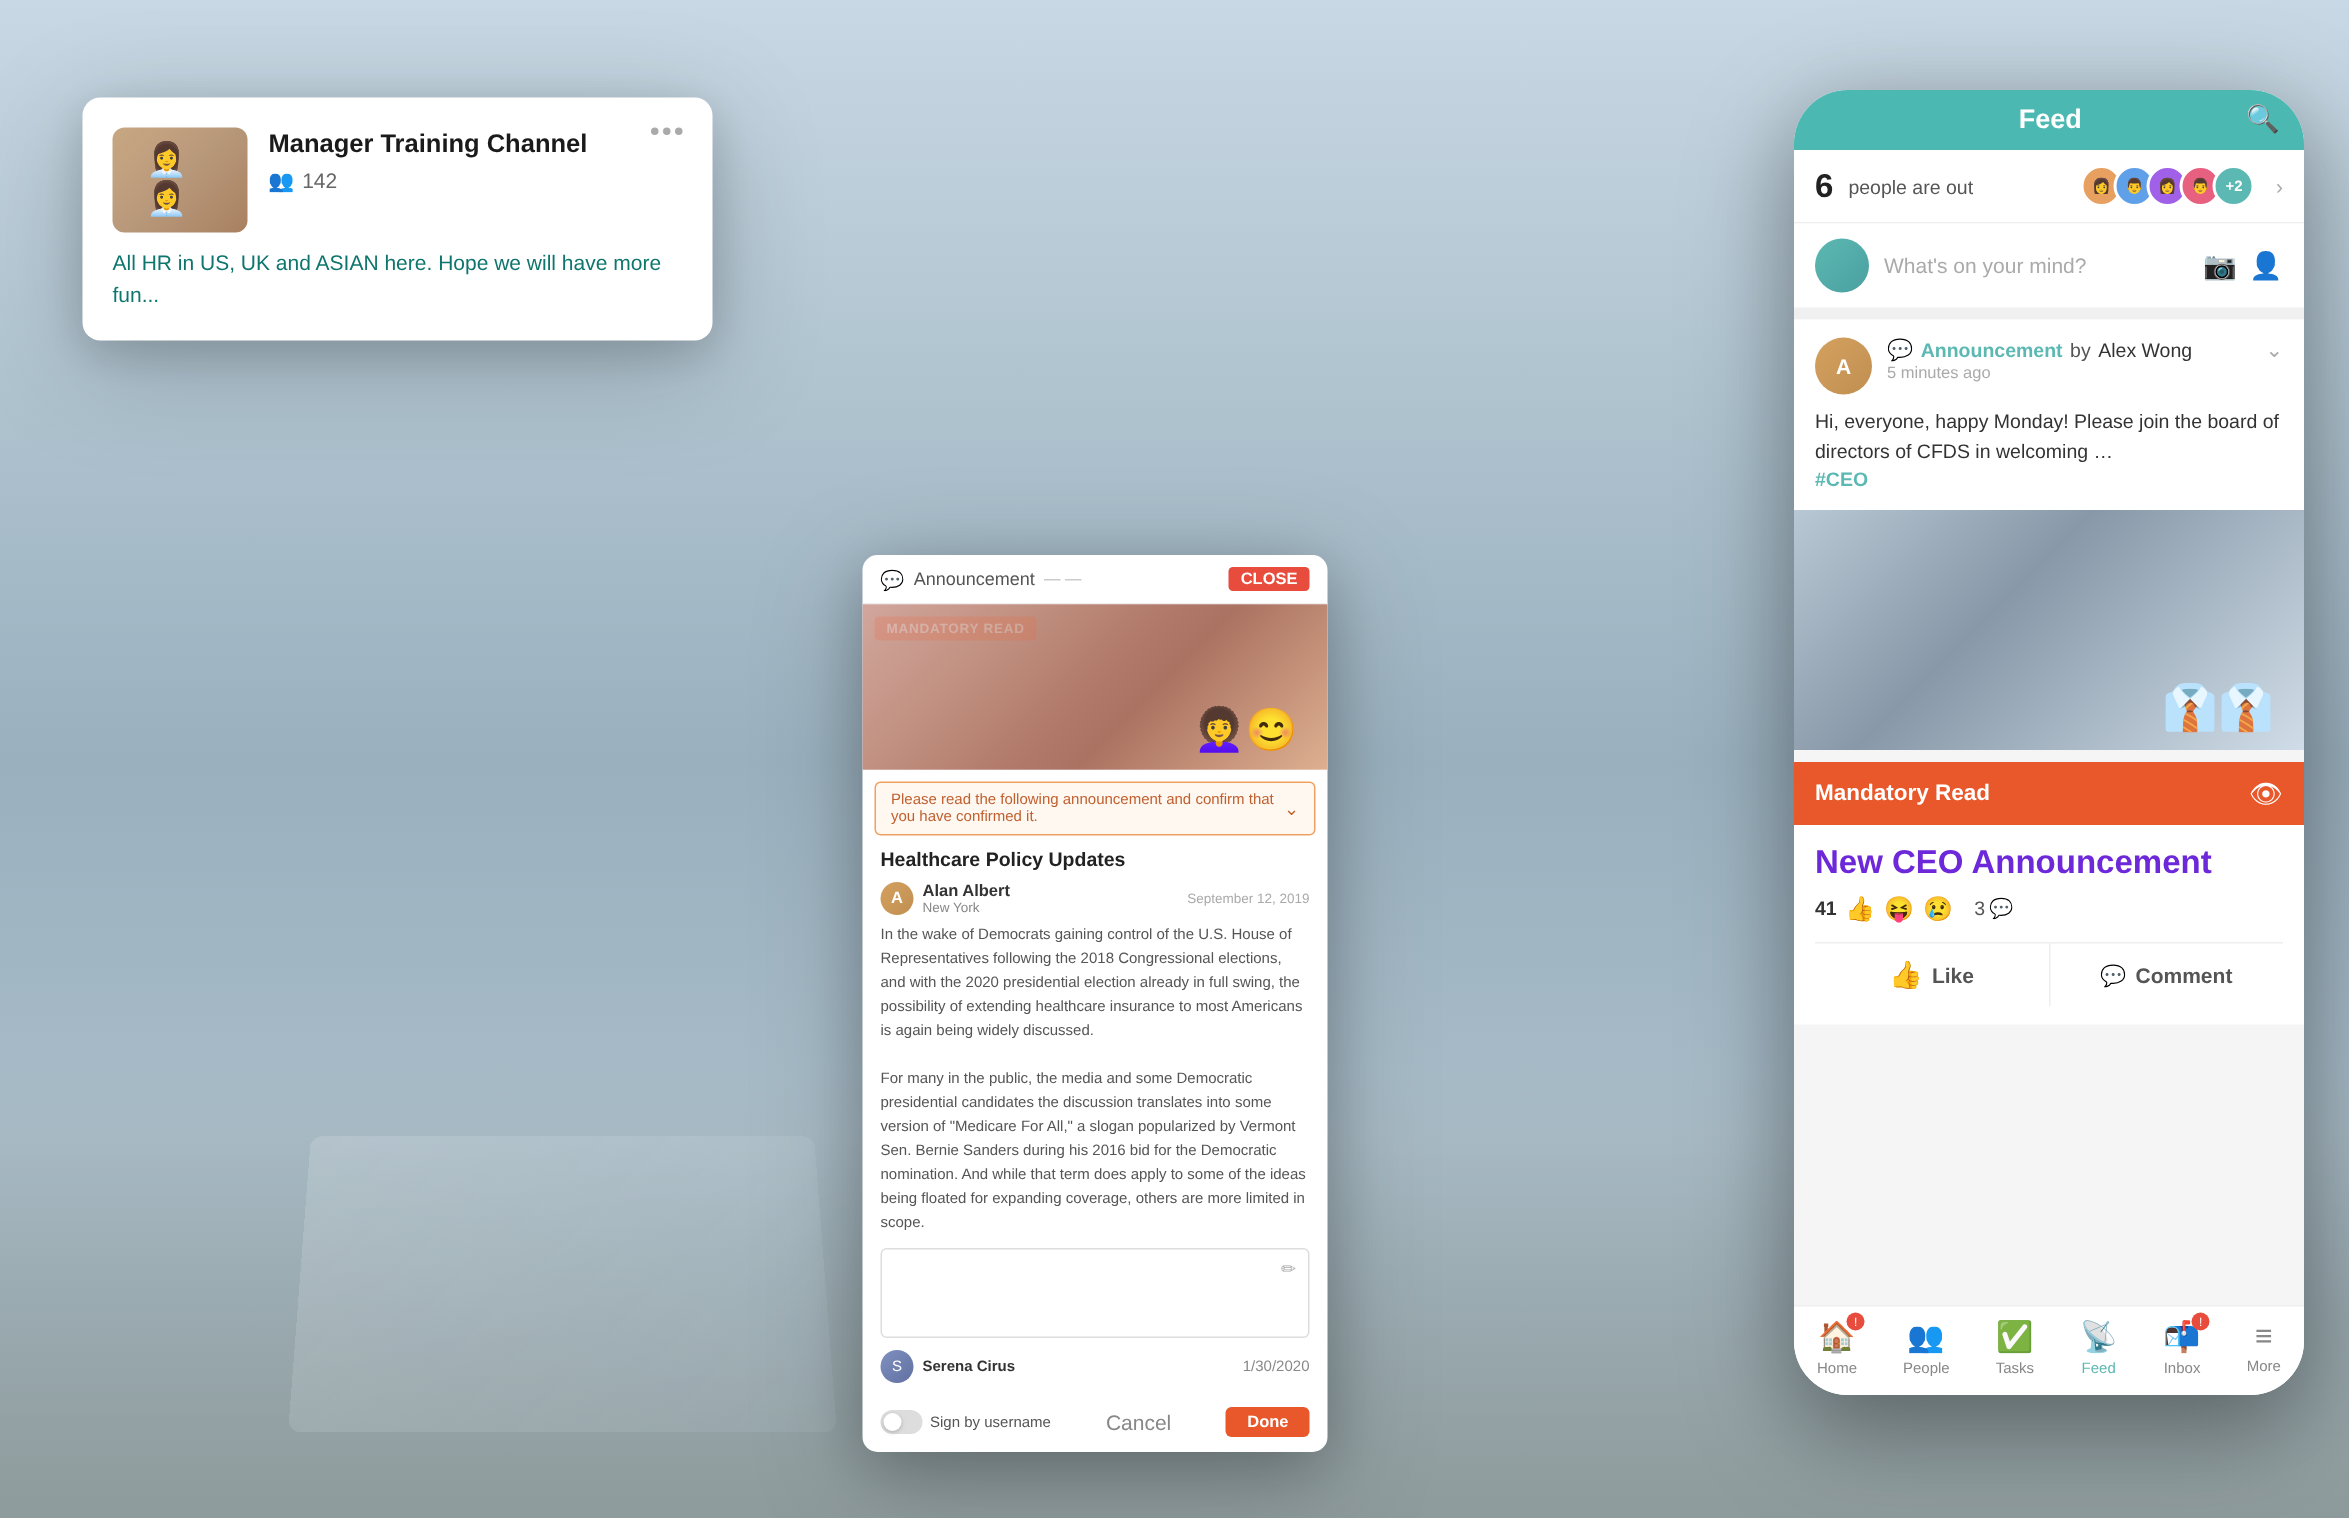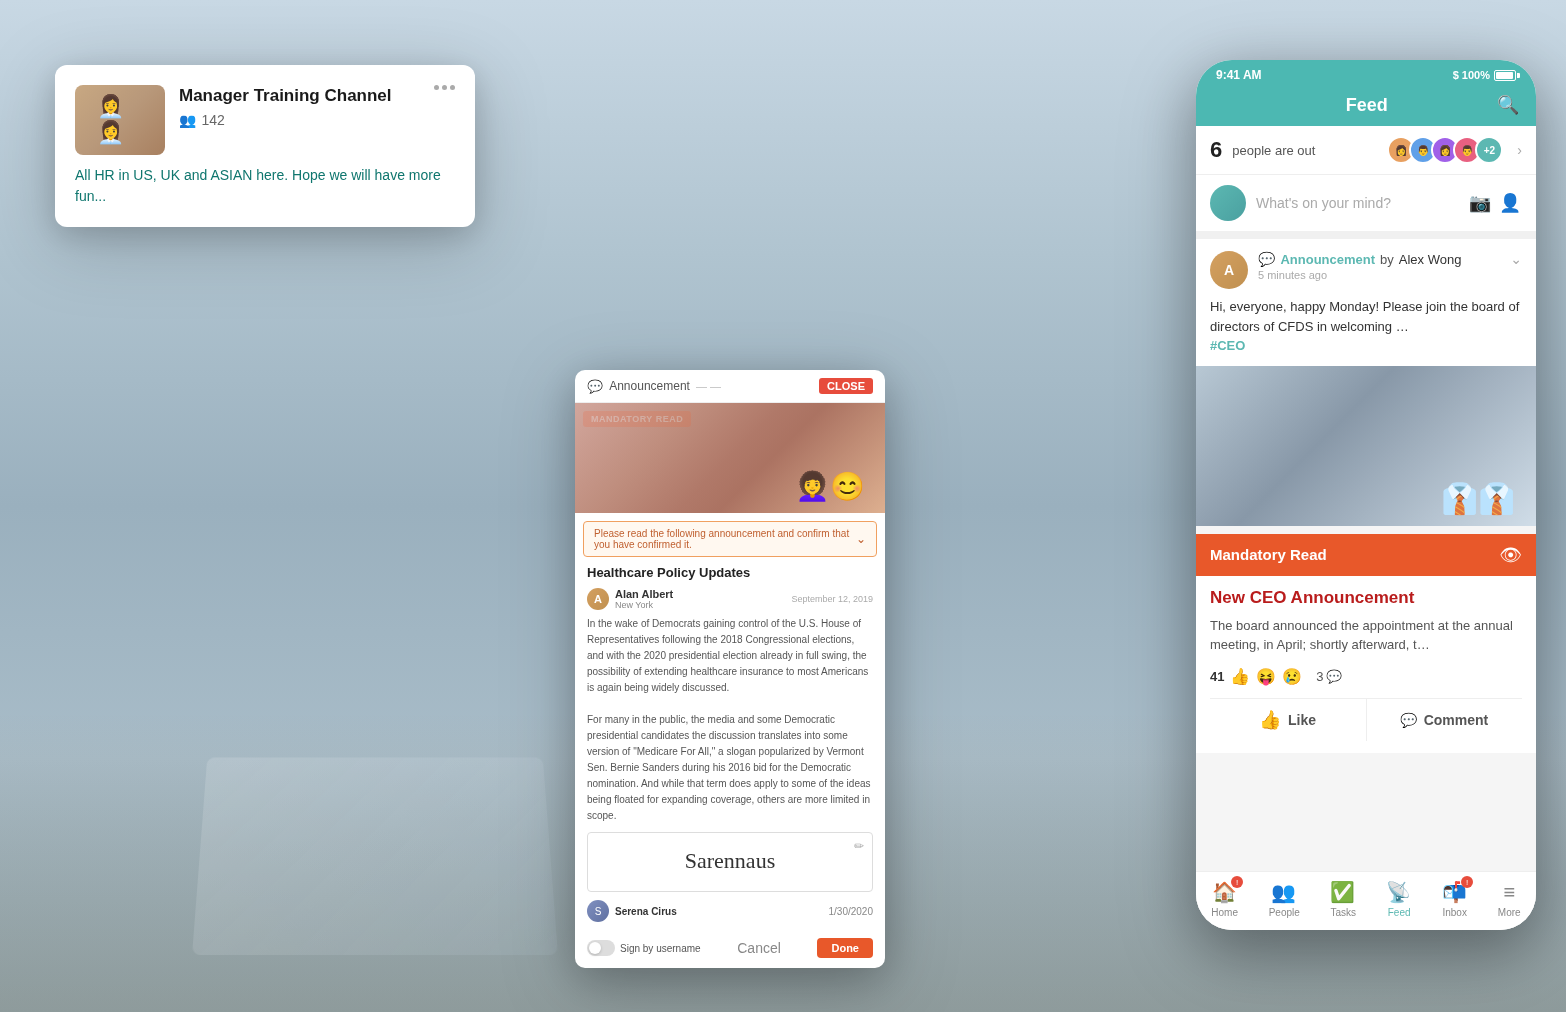--- a/index.html
+++ b/index.html
@@ -595,23 +595,23 @@
       font-size: 15px;
       font-weight: 700;
     }
     .mandatory-eye {
       font-size: 18px;
     }
     .mandatory-body {
       padding: 12px 14px;
     }
     .mandatory-title {
-      font-size: 17px;
+      font-size: 22px;
       font-weight: 700;
-      color: #b91c1c;
+      color: #6d28d9;
       margin-bottom: 8px;
     }
     .mandatory-desc {
       font-size: 13px;
       color: #555;
       line-height: 1.5;
       margin-bottom: 12px;
     }
     .mandatory-reactions {
       display: flex;
@@ -764,21 +764,20 @@
           <div class="ann-author-name">Alan Albert</div>
           <div class="ann-author-sub">New York</div>
         </div>
       </div>
       <div class="ann-date">September 12, 2019</div>
     </div>
     <div class="ann-text">In the wake of Democrats gaining control of the U.S. House of Representatives following the 2018 Congressional elections, and with the 2020 presidential election already in full swing, the possibility of extending healthcare insurance to most Americans is again being widely discussed.<br><br>For many in the public, the media and some Democratic presidential candidates the discussion translates into some version of "Medicare For All," a slogan popularized by Vermont Sen. Bernie Sanders during his 2016 bid for the Democratic nomination. And while that term does apply to some of the ideas being floated for expanding coverage, others are more limited in scope.</div>
 
     <div class="ann-signature-box">
       <div class="ann-signature-icon">✏</div>
-      <div class="ann-signature-text">Sarennaus</div>
     </div>
 
     <div class="ann-signer-row">
       <div class="ann-signer-left">
         <div class="ann-signer-avatar">S</div>
         <div class="ann-signer-name">Serena Cirus</div>
       </div>
       <div class="ann-signer-date">1/30/2020</div>
     </div>
   </div>
@@ -790,29 +789,20 @@
       </div>
       <span>Sign by username</span>
     </div>
     <button class="ann-btn-cancel">Cancel</button>
     <button class="ann-btn-done">Done</button>
   </div>
 </div>
 
 <div class="phone-frame overlap-shadow">
 
-  <div class="phone-status-bar">
-    <span>9:41 AM</span>
-    <div class="phone-status-right">
-      <span>$ 100%</span>
-      <div class="battery-icon">
-        <div class="battery-fill"></div>
-      </div>
-    </div>
-  </div>
 
   <div class="phone-nav-bar">
     <div style="width:24px;"></div>
     <span class="phone-nav-title">Feed</span>
     <span class="phone-nav-search">🔍</span>
   </div>
 
   <div class="phone-content">
 
     <div class="people-out-row">
@@ -864,21 +854,20 @@
       </div>
     </div>
 
     <div class="mandatory-read-card">
       <div class="mandatory-header">
         <span class="mandatory-label">Mandatory Read</span>
         <span class="mandatory-eye">👁</span>
       </div>
       <div class="mandatory-body">
         <div class="mandatory-title">New CEO Announcement</div>
-        <div class="mandatory-desc">The board announced the appointment at the annual meeting, in April; shortly afterward, t…</div>
         <div class="mandatory-reactions">
           <span class="reaction-count">41</span>
           <span class="reaction-emoji">👍</span>
           <span class="reaction-emoji">😝</span>
           <span class="reaction-emoji">😢</span>
           <span class="reaction-comment">
             <span>3</span>
             <span>💬</span>
           </span>
         </div>

